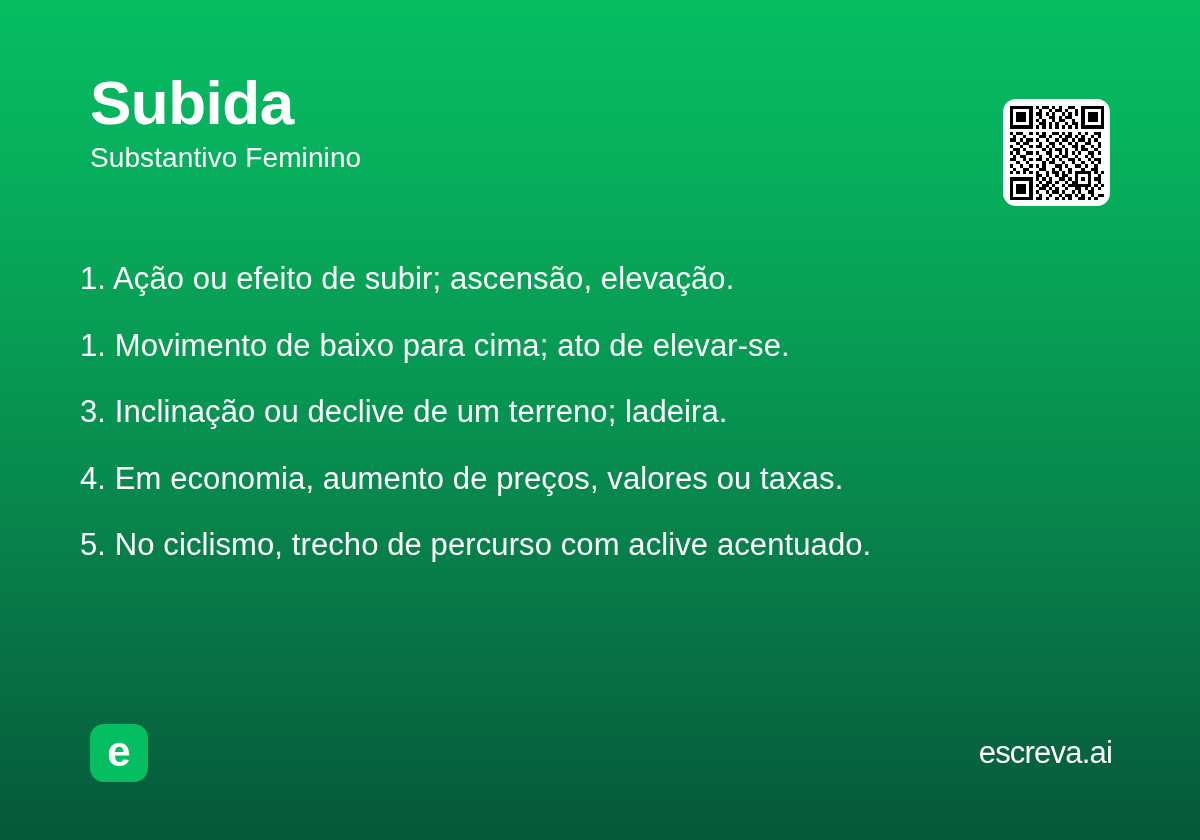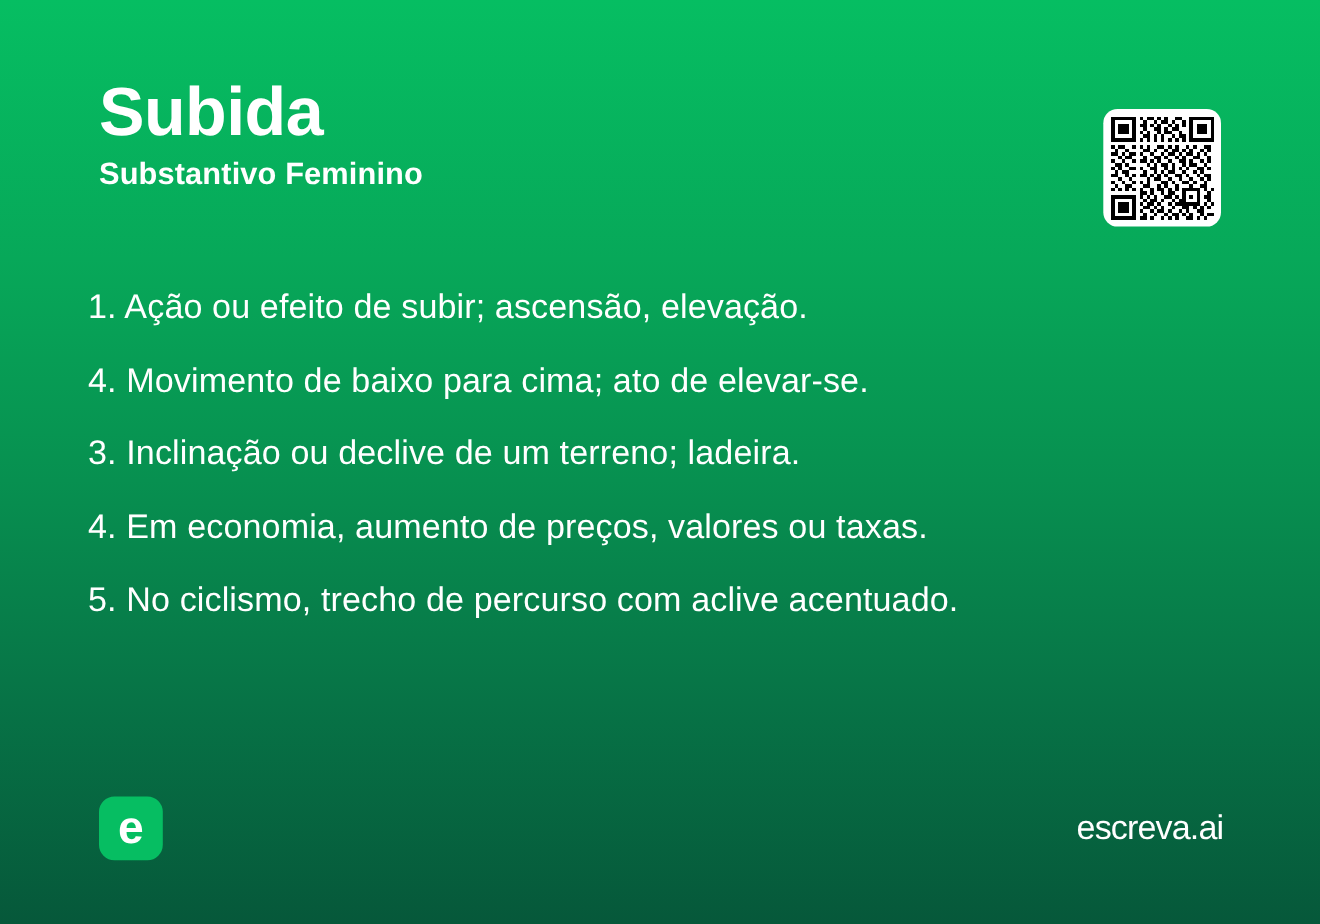--- a/index.html
+++ b/index.html
@@ -43,21 +43,21 @@
     line-height: 1.0;
     font-weight: 700;
     letter-spacing: -0.5px;
     color: #ffffff;
   }
 
   .word-class {
     margin: 8px 0 0 0;
     font-size: 28px;
     line-height: 1.15;
-    font-weight: 700;
+    font-weight: 400;
     color: #ffffff;
     letter-spacing: 0.1px;
   }
 
   
   .qr-wrap {
     position: absolute;
     left: 1003px;
     top: 99px;
     width: 107px;
@@ -391,21 +391,21 @@
         <rect x="18" y="28" width="1" height="1"></rect>
           <rect x="21" y="28" width="2" height="1"></rect>
         <rect x="24" y="28" width="1" height="1"></rect>
           <rect x="26" y="28" width="1" height="1"></rect>
       </g>
     </svg>
   </div>
 
   <ul class="definitions">
     <li class="definition-item">1. Ação ou efeito de subir; ascensão, elevação.</li>
-    <li class="definition-item">4. Movimento de baixo para cima; ato de elevar-se.</li>
+    <li class="definition-item">1. Movimento de baixo para cima; ato de elevar-se.</li>
     <li class="definition-item">3. Inclinação ou declive de um terreno; ladeira.</li>
     <li class="definition-item">4. Em economia, aumento de preços, valores ou taxas.</li>
     <li class="definition-item">5. No ciclismo, trecho de percurso com aclive acentuado.</li>
   </ul>
 
   <div class="footer-logo">
     <span class="footer-logo-letter">e</span>
   </div>
 
   <div class="brand-wordmark">escreva.ai</div>

